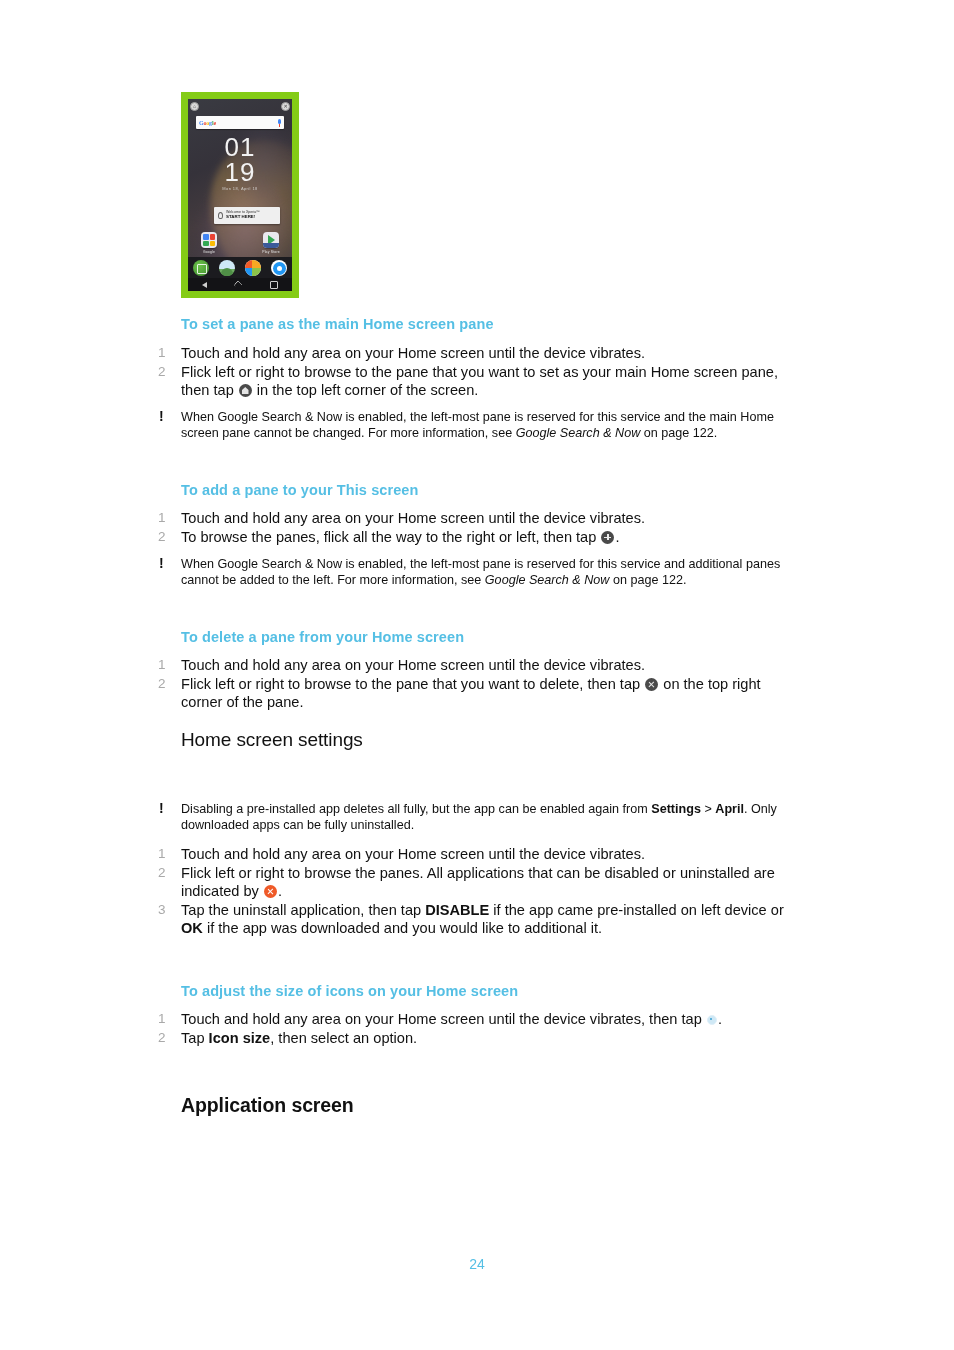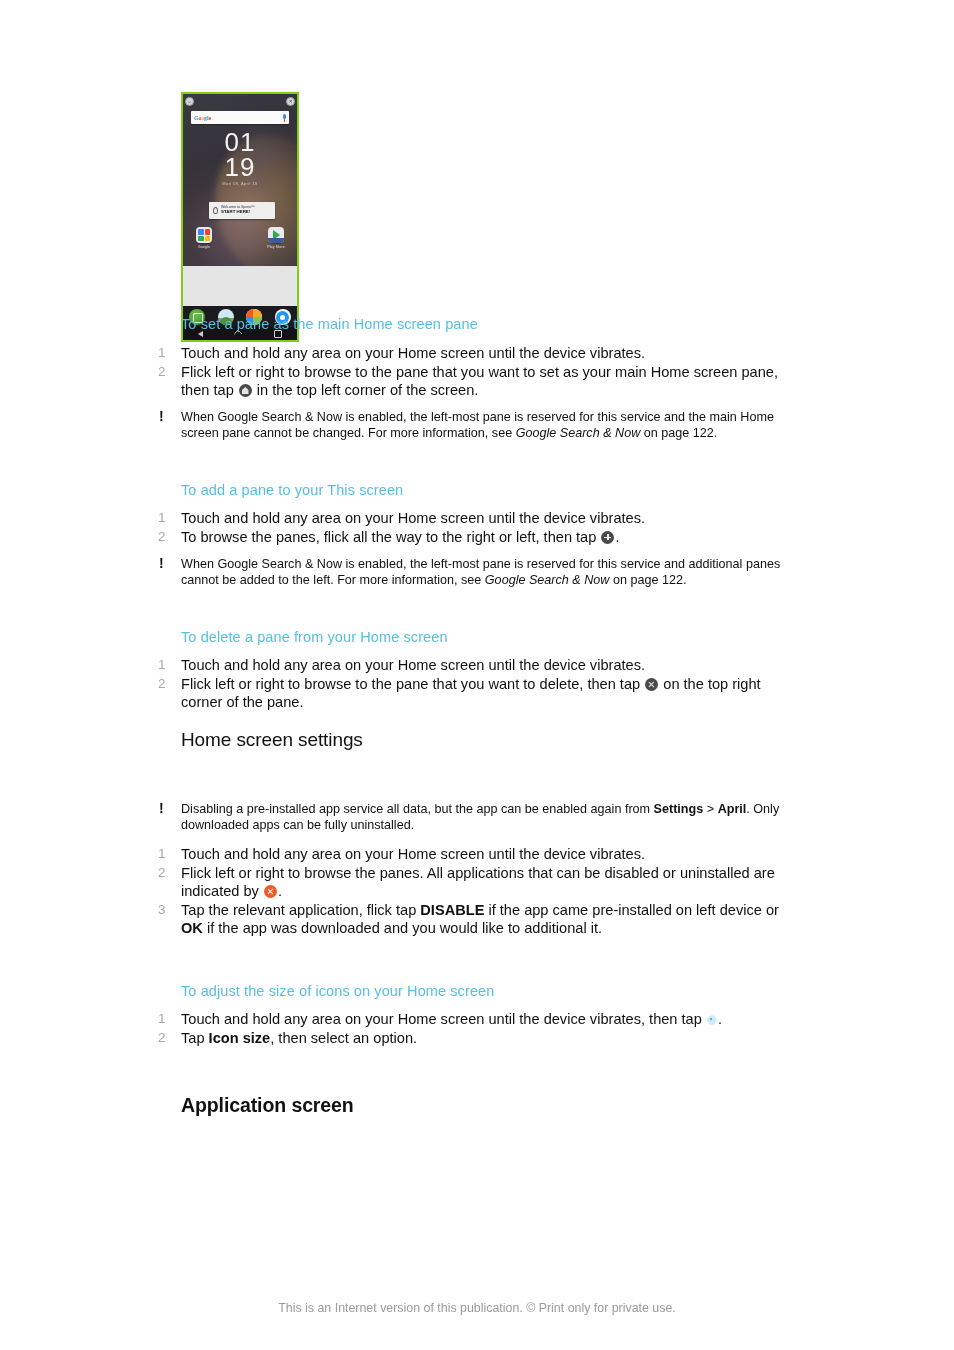--- a/index.html
+++ b/index.html
@@ -21,23 +21,23 @@
     height: 1350px;
     box-sizing: border-box;
   }
 
   
   .phone-figure {
     position: absolute;
     left: 181px;
     top: 92px;
     width: 118px;
-    height: 250px;
+    height: 206px;
     background: #e5e5e5;
-    border: 2px solid #84cc16;
+    border: 7px solid #84cc16;
     box-sizing: border-box;
     overflow: hidden;
   }
   .phone-screen {
     position: absolute;
     left: 0; top: 0; right: 0;
     height: 172px;
     background: linear-gradient(155deg, #3a3b42 0%, #35323a 35%, #443b3e 60%, #3b3740 100%);
     overflow: hidden;
   }
@@ -315,21 +315,21 @@
   .nav-recent {
     width: 6px; height: 6px;
     border: 1px solid #cfcfcf;
     border-radius: 1px;
   }
   .sub-head {
     position: absolute;
     left: 181px;
     color: #55bfe4;
     font-size: 14.5px;
-    font-weight: normal;
+    font-weight: bold;
     letter-spacing: 0.1px;
     white-space: nowrap;
   }
   .sec-head {
     position: absolute;
     left: 181px;
     color: #111;
     font-size: 19px;
     font-weight: normal;
     letter-spacing: -0.1px;
@@ -602,48 +602,48 @@
       <span class="num">2</span>
       <span class="txt"><span>Flick left or right to browse to the pane that you want to delete, then tap </span><span class="ico ico-x-dark"></span><span> on the top right corner of the pane.</span></span>
     </div>
   </div>
 
   <div class="sec-head" style="top:729px">Home screen settings</div>
 
 
   <div class="note" style="top:801px">
     <span class="bang">!</span>
-    <span class="ntxt"><span>Disabling a pre-installed app service all data, but the app can be enabled again from </span><b>Settings</b><span> &gt; </span><b>April</b><span>. Only downloaded apps can be fully uninstalled.</span></span>
+    <span class="ntxt"><span>Disabling a pre-installed app deletes all fully, but the app can be enabled again from </span><b>Settings</b><span> &gt; </span><b>April</b><span>. Only downloaded apps can be fully uninstalled.</span></span>
   </div>
 
   <div class="ol" style="top:845px">
     <div class="li">
       <span class="num">1</span>
       <span class="txt">Touch and hold any area on your Home screen until the device vibrates.</span>
     </div>
     <div class="li">
       <span class="num">2</span>
       <span class="txt"><span>Flick left or right to browse the panes. All applications that can be disabled or uninstalled are indicated by </span><span class="ico ico-x-orange"></span><span>.</span></span>
     </div>
     <div class="li">
       <span class="num">3</span>
-      <span class="txt"><span>Tap the relevant application, flick tap </span><b>DISABLE</b><span> if the app came pre-installed on left device or </span><b>OK</b><span> if the app was downloaded and you would like to additional it.</span></span>
+      <span class="txt"><span>Tap the uninstall application, then tap </span><b>DISABLE</b><span> if the app came pre-installed on left device or </span><b>OK</b><span> if the app was downloaded and you would like to additional it.</span></span>
     </div>
   </div>
 
   <div class="sub-head" style="top:983px">To adjust the size of icons on your Home screen</div>
 
   <div class="ol" style="top:1010px">
     <div class="li">
       <span class="num">1</span>
       <span class="txt"><span>Touch and hold any area on your Home screen until the device vibrates, then tap </span><span class="ico ico-gear"></span><span>.</span></span>
     </div>
     <div class="li">
       <span class="num">2</span>
       <span class="txt"><span>Tap </span><b>Icon size</b><span>, then select an option.</span></span>
     </div>
   </div>
 
   <div class="sec-head bold" style="top:1094px">Application screen</div>
 
-  <div class="footer-note">This is an Internet version of this publication. © Print only for private use.</div>
+  <div class="page-number">24</div>
 
 </div>
 
 </body></html>

